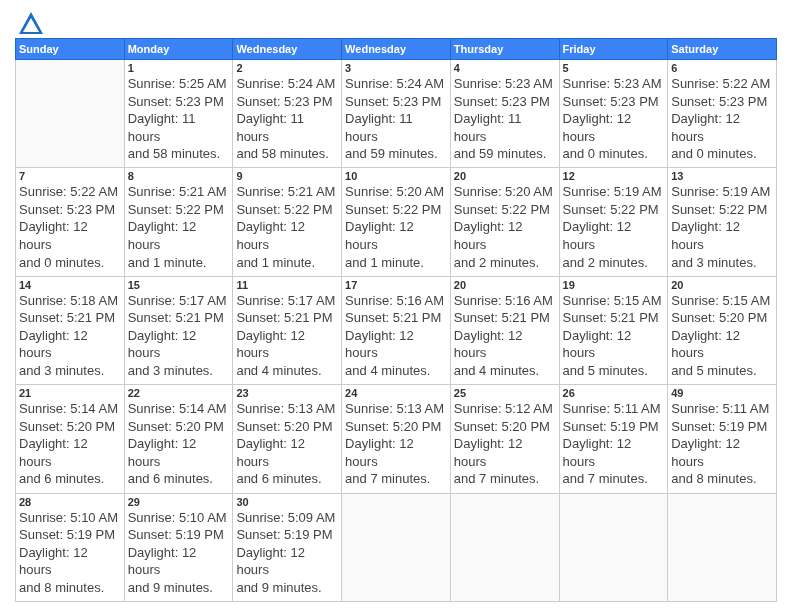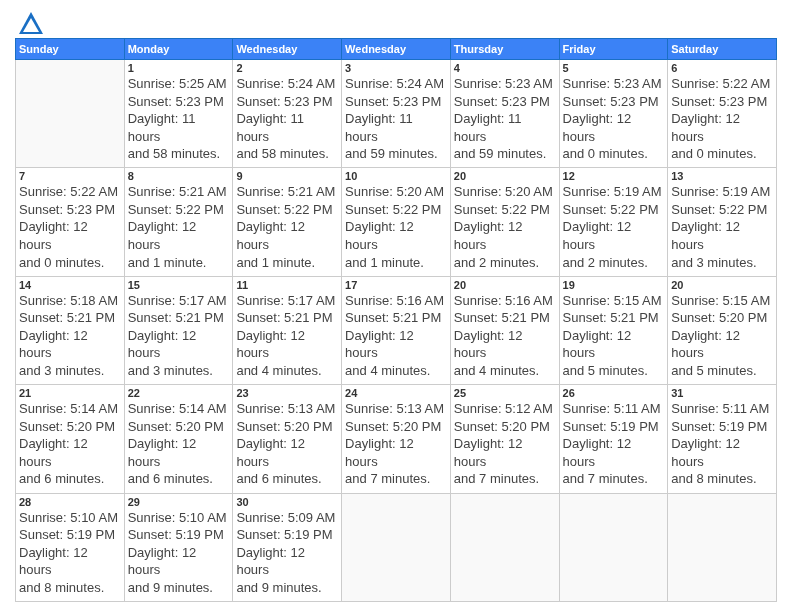--- a/index.html
+++ b/index.html
@@ -243,21 +243,21 @@
           </td>
           <td>
             <span class="day-num">25</span>
             <div class="cell-text">Sunrise: 5:12 AM<br>Sunset: 5:20 PM<br>Daylight: 12 hours<br>and 7 minutes.</div>
           </td>
           <td>
             <span class="day-num">26</span>
             <div class="cell-text">Sunrise: 5:11 AM<br>Sunset: 5:19 PM<br>Daylight: 12 hours<br>and 7 minutes.</div>
           </td>
           <td>
-            <span class="day-num">31</span>
+            <span class="day-num">49</span>
             <div class="cell-text">Sunrise: 5:11 AM<br>Sunset: 5:19 PM<br>Daylight: 12 hours<br>and 8 minutes.</div>
           </td>
         </tr>
         <tr class="last-row">
           <td>
             <span class="day-num">28</span>
             <div class="cell-text">Sunrise: 5:10 AM<br>Sunset: 5:19 PM<br>Daylight: 12 hours<br>and 8 minutes.</div>
           </td>
           <td>
             <span class="day-num">29</span>

